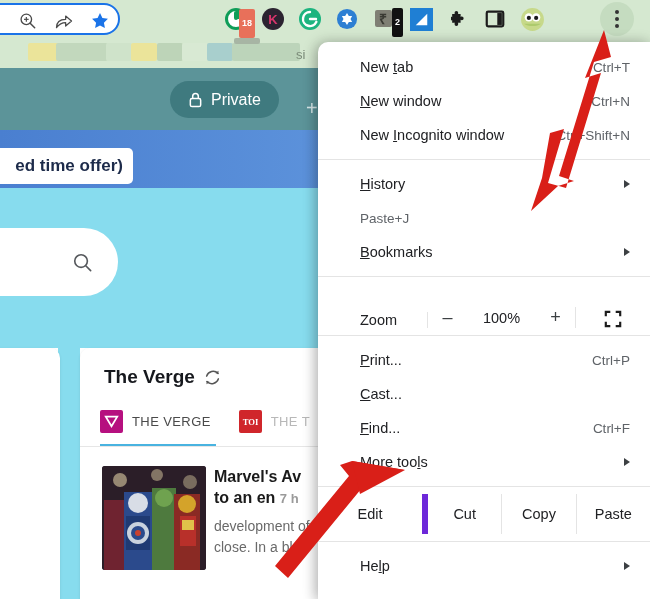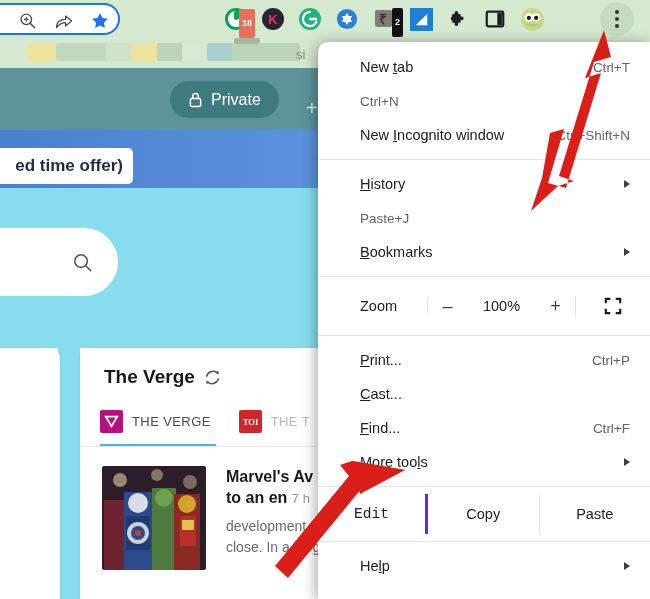--- a/index.html
+++ b/index.html
@@ -173,34 +173,34 @@
     position: absolute; left: 20px; top: 96px;
     width: 116px; height: 3px; background: #49b3e0;
   }
   .card-divider {
     position: absolute; left: 0; top: 98px; width: 260px; height: 1px;
     background: #e6e6e6;
   }
 
   .article {
     position: absolute; left: 22px; top: 118px;
-    display: flex; gap: 20px;
+    display: flex; gap: 8px;
   }
   .thumb {
     width: 104px; height: 104px; flex: none;
     border-radius: 3px; overflow: hidden;
     background: #2a1f2c;
     position: relative;
   }
   .art-txt { width: 130px; }
   .art-title {
     font-size: 16px; font-weight: bold; color: #1a1a1a;
     line-height: 21px;
   }
-  .art-time { font-size: 13px; color: #9a9a9a; font-weight: normal; }
+  .art-time { font-size: 13px; color: #9a9a9a; font-weight: bold; }
   .art-body { margin-top: 7px; font-size: 14px; line-height: 21px; color: #6a6a6a; }
 
   
   .menu {
     position: absolute; left: 318px; top: 42px;
     width: 332px; height: 557px;
     background: #ffffff;
     border-radius: 10px 0 0 0;
     box-shadow: -3px 0 14px rgba(0,0,0,0.20), 0 4px 14px rgba(0,0,0,0.18);
     overflow: hidden;
@@ -221,21 +221,21 @@
     border-left: 6px solid #3c4043;
     border-top: 4.5px solid transparent;
     border-bottom: 4.5px solid transparent;
   }
   .mi u { text-decoration: underline; }
   .sep { height: 1px; background: #e4e4e4; margin: 7px 0; }
   .pad-top { height: 8px; }
 
   
   .zoom-row {
-    display: flex; align-items: center;
+    display: flex; align-items: flex-end;
     height: 44px;
   }
   .zoom-label {
     flex: none; width: 110px;
     display: flex; align-items: center;
     padding-left: 42px;
     border-right: 1px solid #e4e4e4;
   }
   .zoom-ctl {
     flex: 1;
@@ -249,22 +249,21 @@
     flex: none; width: 74px;
     display: flex; align-items: center; justify-content: center;
   }
   .fs-ico { width: 18px; height: 18px; display: block; }
 
   
   .edit-row { display: flex; align-items: stretch; height: 40px; }
   .edit-lbl {
     flex: none; width: 110px;
     display: flex; align-items: center; justify-content: center;
-    border-right: 3px solid #6d28d9;
-    font-family: Liberation Mono, monospace;
+    border-right: 6px solid #6d28d9;
   }
   .edit-act {
     flex: 1;
     display: flex; align-items: center; justify-content: center;
     border-right: 1px solid #e4e4e4;
     cursor: default;
   }
   .edit-act:last-child { border-right: none; }
 
   
@@ -480,20 +479,21 @@
   </div>
 
   <div class="menu">
     <div class="pad-top"></div>
 
     <div class="mi">
       <span class="lbl">New <u>t</u>ab</span>
       <span class="accel">Ctrl+T</span>
     </div>
     <div class="mi">
+      <span class="lbl"><u>N</u>ew window</span>
       <span class="accel">Ctrl+N</span>
     </div>
     <div class="mi">
       <span class="lbl">New <u>I</u>ncognito window</span>
       <span class="accel">Ctrl+Shift+N</span>
     </div>
 
     <div class="sep"></div>
 
     <div class="mi">
@@ -542,20 +542,21 @@
     </div>
     <div class="mi">
       <span class="lbl">More too<u>l</u>s</span>
       <span class="caret"></span>
     </div>
 
     <div class="sep"></div>
 
     <div class="edit-row">
       <div class="edit-lbl">Edit</div>
+      <div class="edit-act">Cut</div>
       <div class="edit-act">Copy</div>
       <div class="edit-act">Paste</div>
     </div>
 
     <div class="sep"></div>
 
     <div class="mi">
       <span class="lbl">He<u>l</u>p</span>
       <span class="caret"></span>
     </div>

